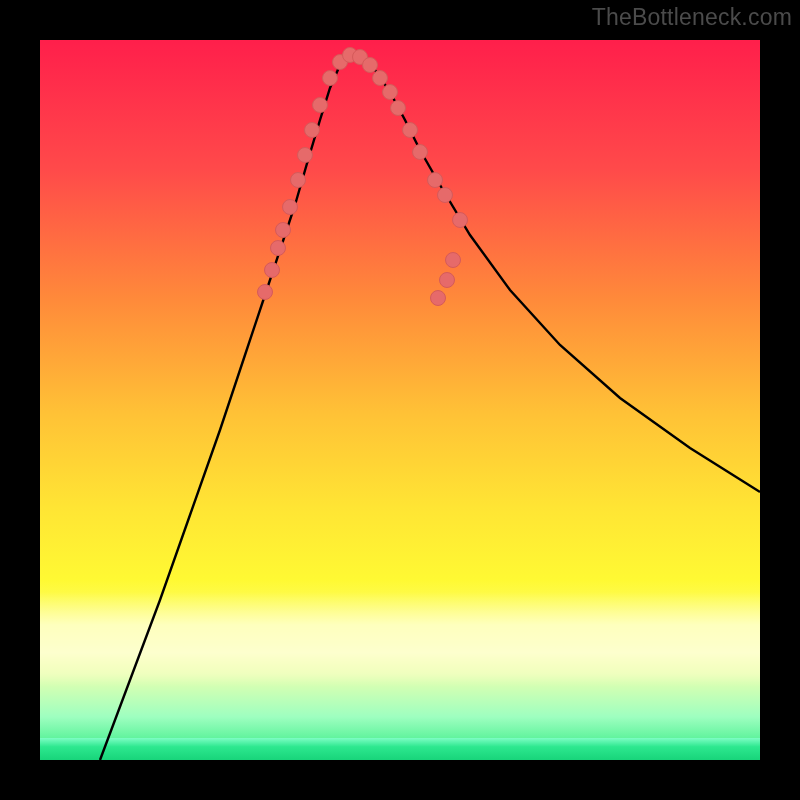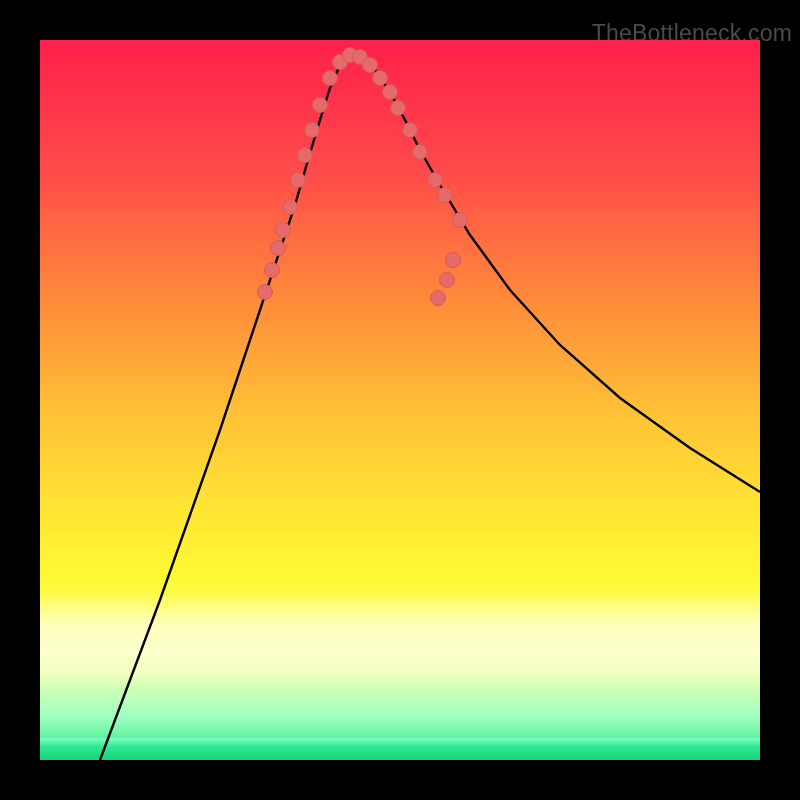--- a/index.html
+++ b/index.html
@@ -64,21 +64,21 @@
     height: 22px;
     background: linear-gradient(
       to bottom,
       #7dfdc4 0%,
       #2de88f 40%,
       #18d47a 100%
     );
   }
   .watermark {
     position: absolute;
-    top: 20px;
+    top: 4px;
     right: 8px;
     color: #4b4b4b;
     font-size: 23px;
     font-weight: 400;
     letter-spacing: 0.2px;
   }
   svg.curve {
     position: absolute;
     left: 0;
     top: 0;

